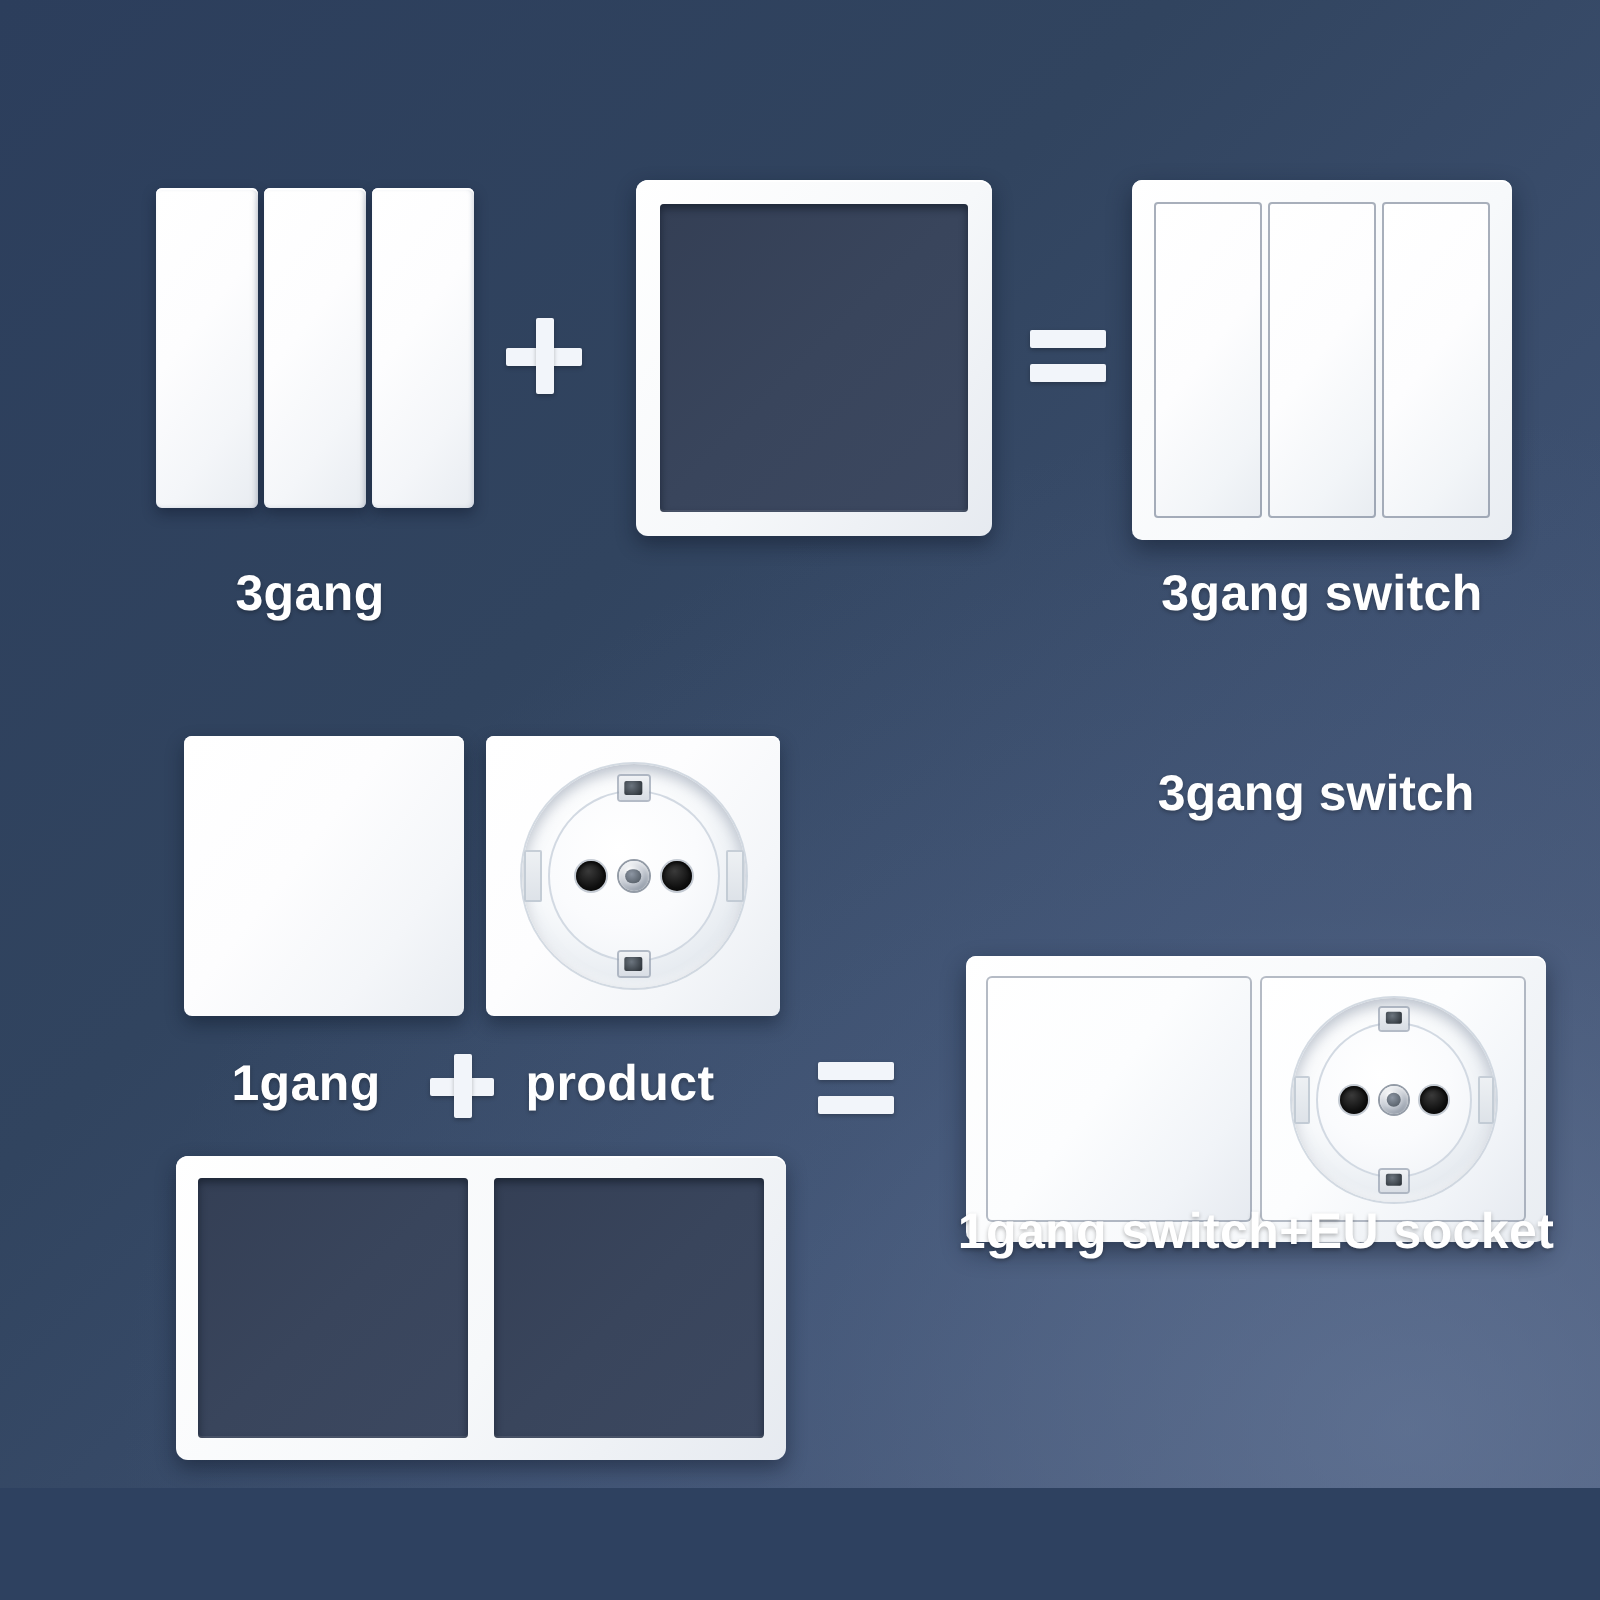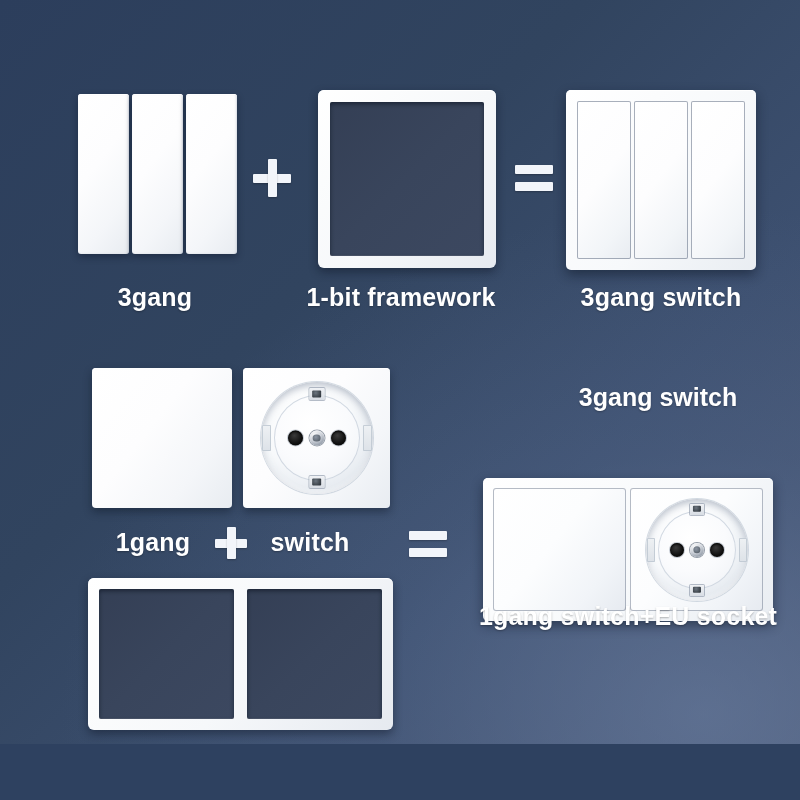--- a/index.html
+++ b/index.html
@@ -269,21 +269,20 @@
     <div class="rocker-key plastic" style="width:51px;"></div>
     <div class="rocker-key plastic" style="width:51px;"></div>
   </div>
   <div class="label center" style="left:155px; top:283px;">3gang</div>
 
   <div class="op op-plus" style="left:272px; top:178px;"></div>
 
   <div class="framework" style="left:318px; top:90px; width:178px; height:178px; padding:12px;">
     <div class="framework-hole"></div>
   </div>
-  <div class="label center" style="left:401px; top:283px;">1-bit framework</div>
 
   <div class="op op-equals" style="left:534px; top:178px;"></div>
 
   <div class="assembly" style="left:566px; top:90px; width:190px; height:180px; padding:11px;">
     <div class="tri-cell"></div>
     <div class="tri-cell"></div>
     <div class="tri-cell"></div>
   </div>
   <div class="label center" style="left:661px; top:283px;">3gang switch</div>
 
@@ -298,21 +297,21 @@
         <div class="pin-hole" style="left:14px; width:15px; height:15px;"></div>
         <div class="center-screw" style="width:15px; height:15px;"></div>
         <div class="pin-hole" style="right:14px; width:15px; height:15px;"></div>
       </div>
       <div class="earth-clip" style="top:6px; width:15px; height:12px;"></div>
       <div class="earth-clip" style="bottom:6px; width:15px; height:12px;"></div>
       <div class="side-notch" style="left:1px; width:9px; height:26px;"></div>
       <div class="side-notch" style="right:1px; width:9px; height:26px;"></div>
     </div>
   </div>
-  <div class="label center" style="left:310px; top:528px;">switch</div>
+  <div class="label center" style="left:310px; top:528px;">product</div>
 
   <div class="op op-equals" style="left:428px; top:544px;"></div>
 
   <div class="framework" style="left:88px; top:578px; width:305px; height:152px; padding:11px;">
     <div class="framework-hole"></div>
     <div style="width:13px;"></div>
     <div class="framework-hole"></div>
   </div>
 
   <div class="caption-2line" style="left:658px; top:381px;">

